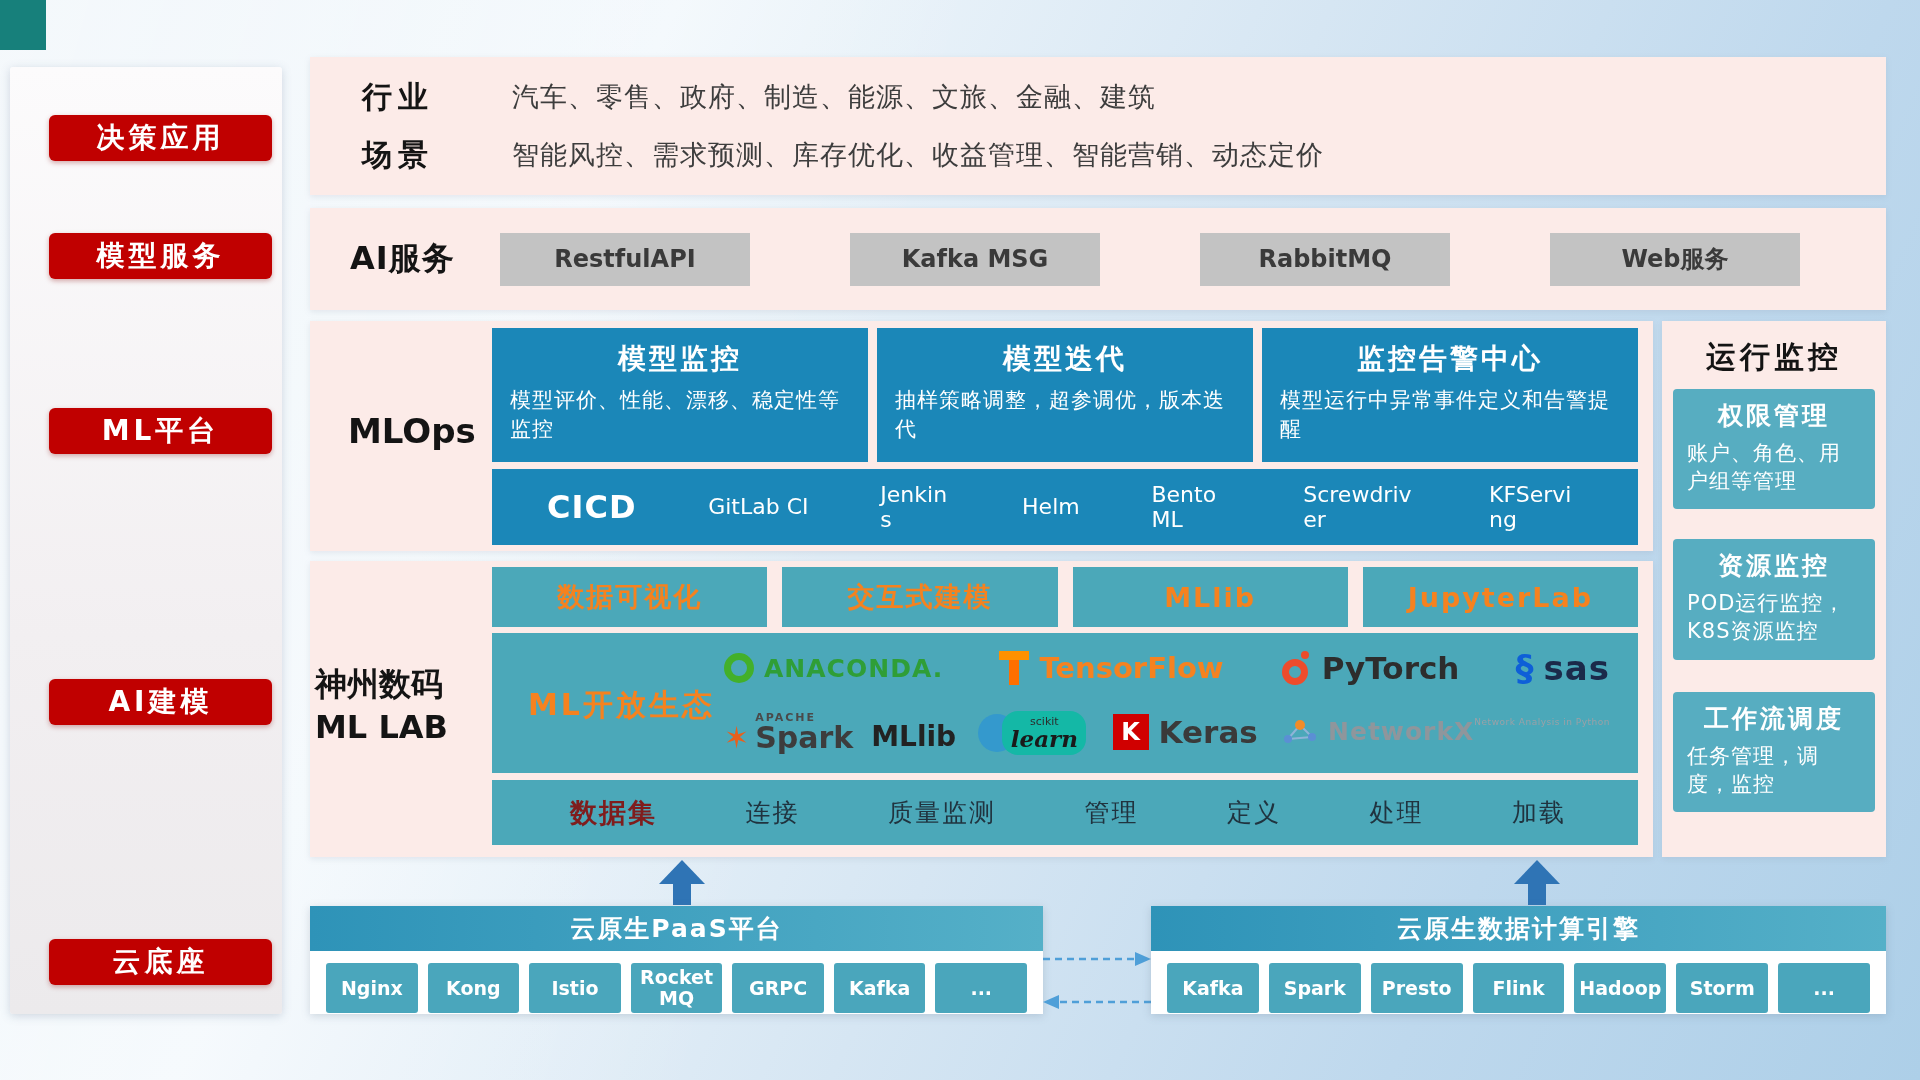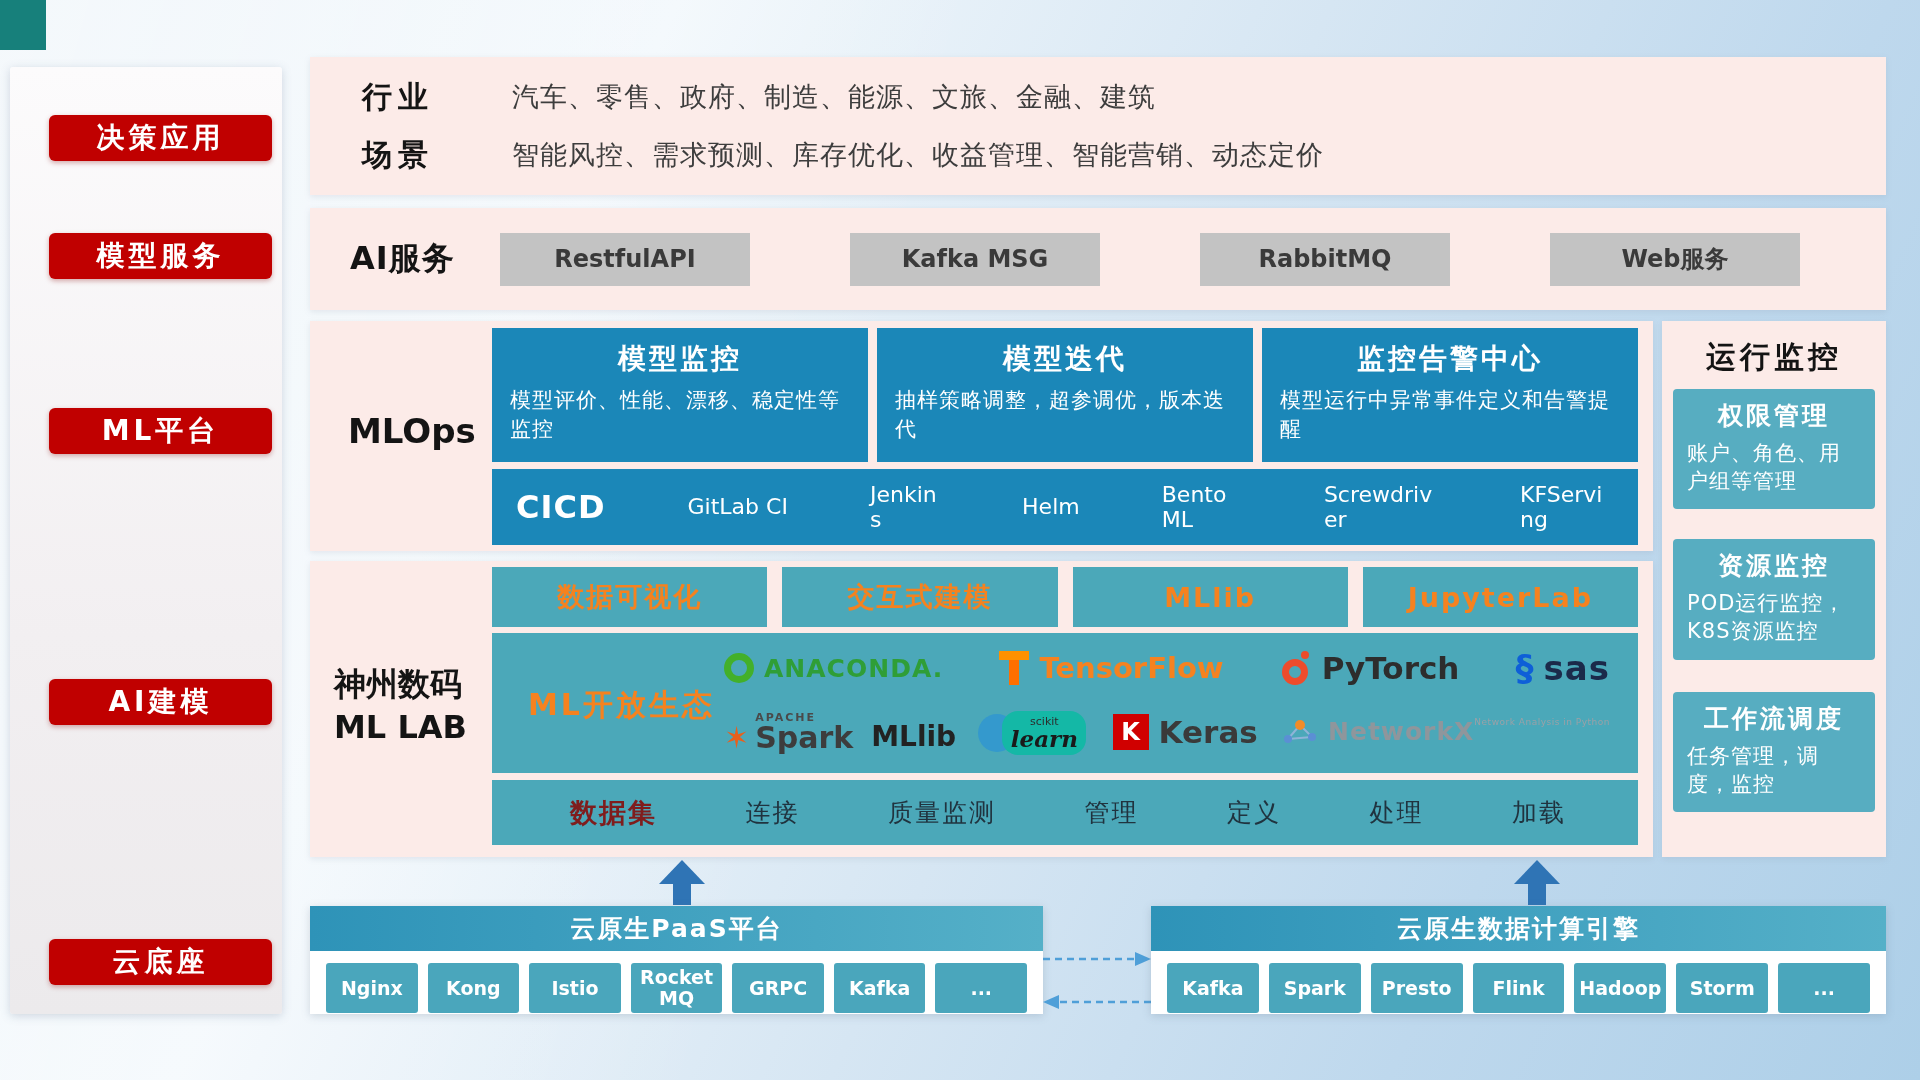--- a/index.html
+++ b/index.html
@@ -38,30 +38,30 @@
     display:flex;align-items:center;justify-content:center;flex:none;}
 
   
   .panel-mlops{left:310px;top:321px;width:1343px;height:230px;}
   .mlops-label{position:absolute;left:38px;top:90px;font-size:34px;font-weight:bold;color:#141414;}
   .mlops-cards{position:absolute;left:182px;top:7px;width:1146px;display:flex;gap:9px;}
   .mcard{flex:1;height:134px;background:#1b87b8;color:#fff;box-sizing:border-box;}
   .mcard-title{text-align:center;font-size:28px;font-weight:bold;margin-top:12px;letter-spacing:3px;}
   .mcard-desc{font-size:21px;padding:8px 18px 0;line-height:1.4;letter-spacing:1px;}
   .cicd{position:absolute;left:182px;top:148px;width:1146px;height:76px;background:#1b87b8;
-    display:flex;align-items:center;justify-content:space-between;color:#fff;padding:0 24px;box-sizing:border-box;}
+    display:flex;align-items:center;justify-content:space-between;color:#fff;padding:0 55px;box-sizing:border-box;}
   .cicd-label{font-size:32px;font-weight:bold;letter-spacing:1px;}
   .cicd-tool{font-size:22px;line-height:1.15;}
   .bw{word-break:break-all;text-align:left;}
   .bw-jenkins{width:70px}.bw-bentoml{width:80px}.bw-screw{width:114px}.bw-kfs{width:94px}
   .nowrap{white-space:nowrap;}
 
   
   .panel-mllab{left:310px;top:561px;width:1343px;height:296px;}
-  .mllab-label{position:absolute;left:24px;top:102px;width:158px;font-size:32px;font-weight:bold;color:#141414;line-height:1.35;}
+  .mllab-label{position:absolute;left:5px;top:102px;width:158px;font-size:32px;font-weight:bold;color:#141414;line-height:1.35;}
   .features{position:absolute;left:182px;top:6px;width:1146px;display:flex;gap:15px;}
   .feat{flex:1;height:60px;background:#4ba8b9;color:#f5821f;font-weight:bold;font-size:27px;letter-spacing:2px;
     display:flex;align-items:center;justify-content:center;}
   .eco{position:absolute;left:182px;top:72px;width:1146px;height:140px;background:#4ba8b9;}
   .eco-label{position:absolute;left:36px;top:52px;color:#f5821f;font-weight:bold;font-size:30px;letter-spacing:3px;}
   .eco-rows{position:absolute;left:232px;right:28px;top:6px;bottom:6px;display:flex;flex-direction:column;justify-content:space-around;}
   .eco-row{display:flex;align-items:center;justify-content:space-between;}
   .lg{display:flex;align-items:center;gap:10px;}
 
   .anaconda-ring{width:30px;height:30px;border:7px solid #43b02a;border-radius:50%;box-sizing:border-box;flex:none;}

